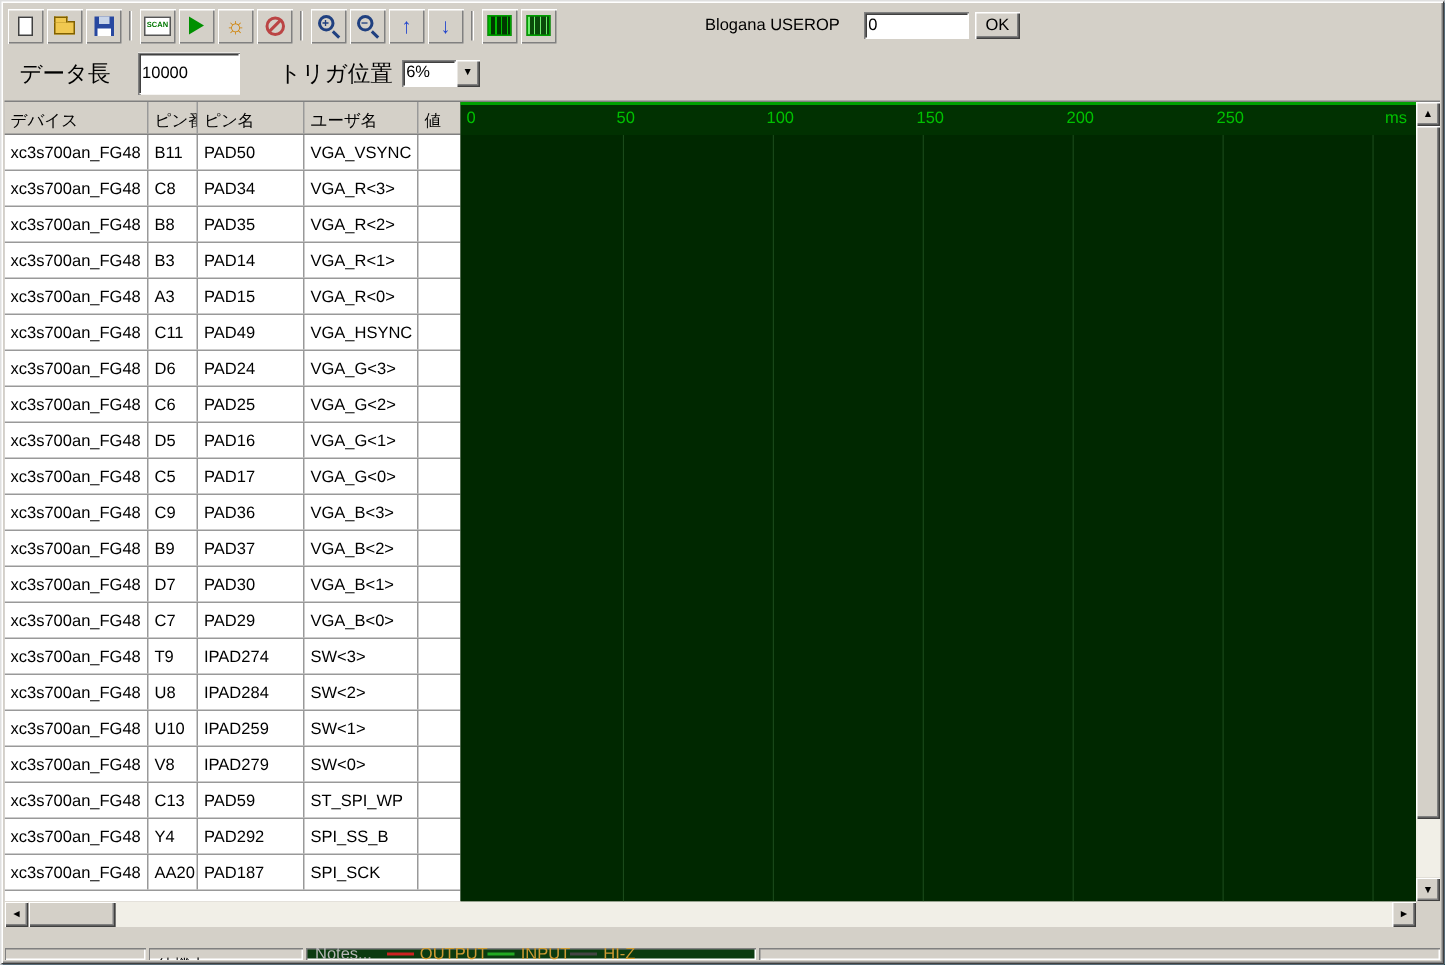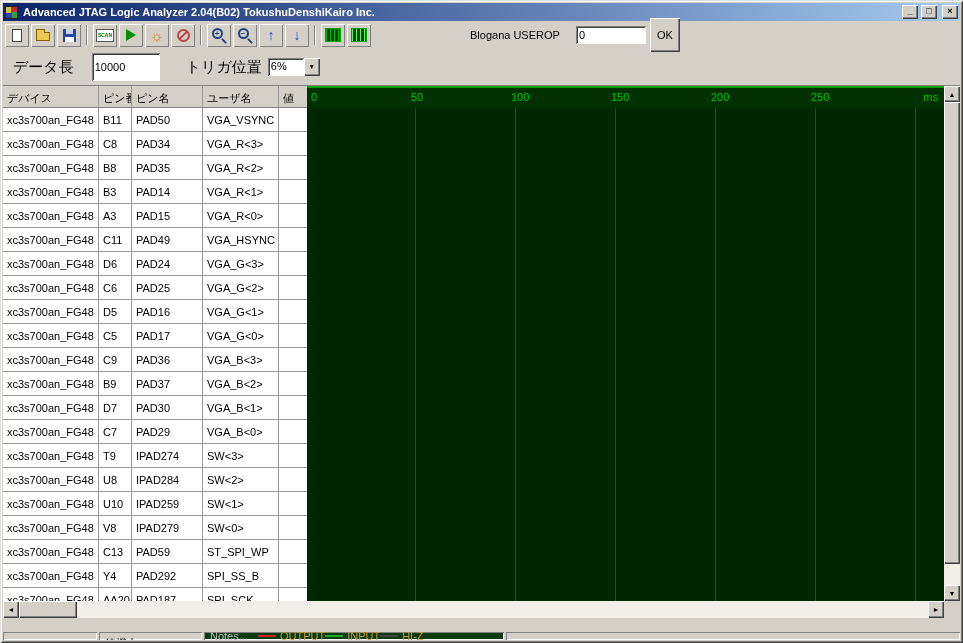--- a/index.html
+++ b/index.html
@@ -51,21 +51,21 @@
   .ic-arrow { color:#2244cc; font-size:14px; font-weight:bold; line-height:14px; }
   .ic-grid { width:16px; height:14px; background:#003800; border:1px solid #00a000;
     background-image: repeating-linear-gradient(to right, rgba(0,220,0,.8) 0 1px, transparent 1px 4px); }
   .ic-grid.alt { background-color:#0a4a0a;
     background-image: repeating-linear-gradient(to right, rgba(120,255,120,.9) 0 1px, transparent 1px 4px); }
 
   .blogana { display:flex; align-items:center; margin-left:98px; }
   .blogana-label { font-size:11px; margin-right:16px; }
   .userop-input { width:70px; height:18px; background:#fff; border:none; font-size:11px; padding:1px 3px;
     box-shadow: inset 1px 1px 0 #808080, inset -1px -1px 0 #fff, inset 2px 2px 0 #404040; }
-  .ok-btn { width:30px; height:34px; margin-left:4px; background:#d4d0c8; font-size:11px; text-align:center;
+  .ok-btn { width:30px; height:18px; margin-left:4px; background:#d4d0c8; font-size:11px; text-align:center;
     border:none; box-shadow: inset 1px 1px 0 #fff, inset -1px -1px 0 #404040, inset -2px -2px 0 #808080; }
 
   
   .toolbar2 { height:36px; flex:0 0 36px; display:flex; align-items:center; padding:0 10px; }
   .ctl-label { font-size:15px; }
   .len-input { width:68px; height:18px; margin-left:18px; background:#fff; border:none; font-size:11px; padding:14px 3px;
     box-shadow: inset 1px 1px 0 #808080, inset -1px -1px 0 #fff, inset 2px 2px 0 #404040; }
   .trig-label { margin-left:26px; }
   .combo { display:flex; margin-left:6px; }
   .combo-text { width:36px; height:18px; background:#fff; font-size:11px; padding:2px 3px;
@@ -128,27 +128,20 @@
   .legend-item { display:flex; align-items:center; gap:4px; }
   .legend-dash { width:18px; height:2px; display:inline-block; }
   .legend-label { font-size:11px; color:#cc9933; }
   .sb-rest { flex:1; }
 </style>
 </head>
 <body>
 
 <div class="window">
 
-  <div class="titlebar">
-    <span class="app-icon"></span>
-    <span class="title-text">Advanced JTAG Logic Analyzer 2.04(B02) TokushuDenshiKairo Inc.</span>
-    <span class="tb-btn">_</span>
-    <span class="tb-btn">□</span>
-    <span class="tb-btn close">×</span>
-  </div>
 
   <div class="toolbar1">
     <span class="tbtn">
         <span class="ic-page"></span>
       </span>
     <span class="tbtn">
         <span class="ic-folder"></span>
       </span>
     <span class="tbtn">
         <span class="ic-floppy"></span>

